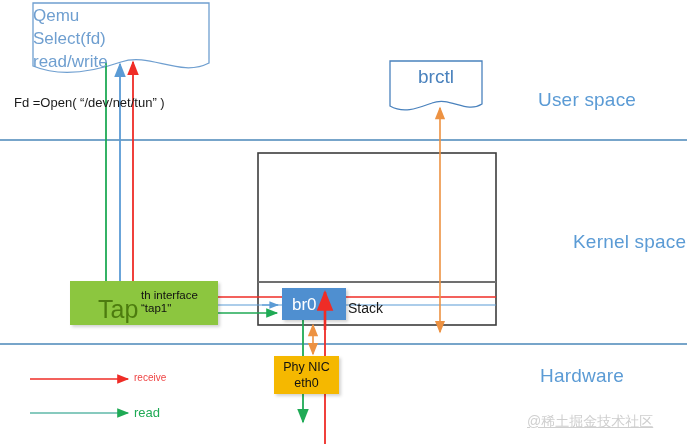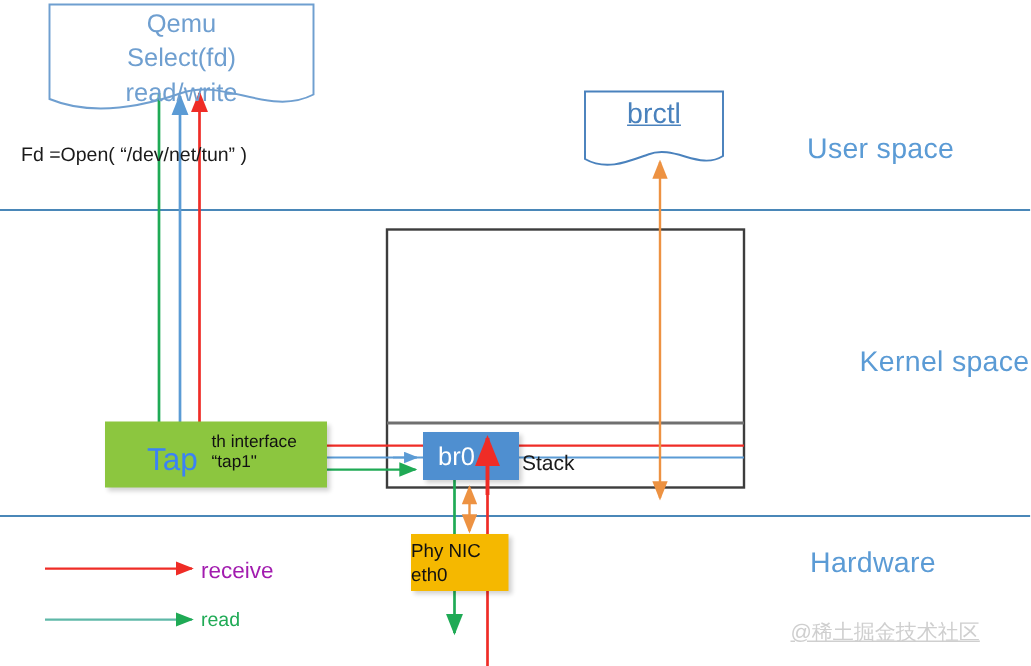--- a/index.html
+++ b/index.html
@@ -30,65 +30,64 @@
   .space-label {
     color: #5b9bd5;
     font-size: 19px;
     letter-spacing: .2px;
   }
   .qemu-label-wrap {
     position: absolute;
     left: 33px;
     top: 5px;
     width: 176px;
-    text-align: center;
+    text-align: left;
     color: #6f9fd0;
     font-size: 17px;
     line-height: 1.35;
   }
   .brctl-label-wrap {
     position: absolute;
     left: 390px;
     top: 66px;
     width: 92px;
     text-align: center;
     color: #4a82bd;
     font-size: 19px;
-    text-decoration: underline;
   }
   .tcpip-label {
     left: 322px;
     top: 228px;
     color: #1a1a1a;
     font-size: 15px;
   }
   .bridge-label {
     left: 348px;
     top: 300px;
     color: #1a1a1a;
     font-size: 14px;
   }
   .tap-label {
     left: 98px;
     top: 295px;
-    color: #3b82f6;
-    font-size: 21px;
+    color: #4d7c0f;
+    font-size: 25px;
   }
   .br0-label {
     left: 292px;
     top: 295px;
     color: #ffffff;
     font-size: 17px;
   }
   .phy-label {
     position: absolute;
     left: 274px;
     top: 360px;
     width: 65px;
-    text-align: left;
+    text-align: center;
     color: #111111;
     font-size: 12.5px;
     line-height: 1.25;
   }
   .fd-label {
     left: 14px;
     top: 96px;
     color: #1a1a1a;
     font-size: 13px;
   }
@@ -100,22 +99,22 @@
   }
   .tap1-label {
     left: 141px;
     top: 302px;
     color: #111111;
     font-size: 11.5px;
   }
   .legend-recv {
     left: 134px;
     top: 372px;
-    color: #a21caf;
-    font-size: 15px;
+    color: #ef4444;
+    font-size: 10px;
   }
   .legend-send {
     left: 134px;
     top: 406px;
     color: #1faa55;
     font-size: 13px;
   }
   .watermark {
     left: 527px;
     top: 413px;

